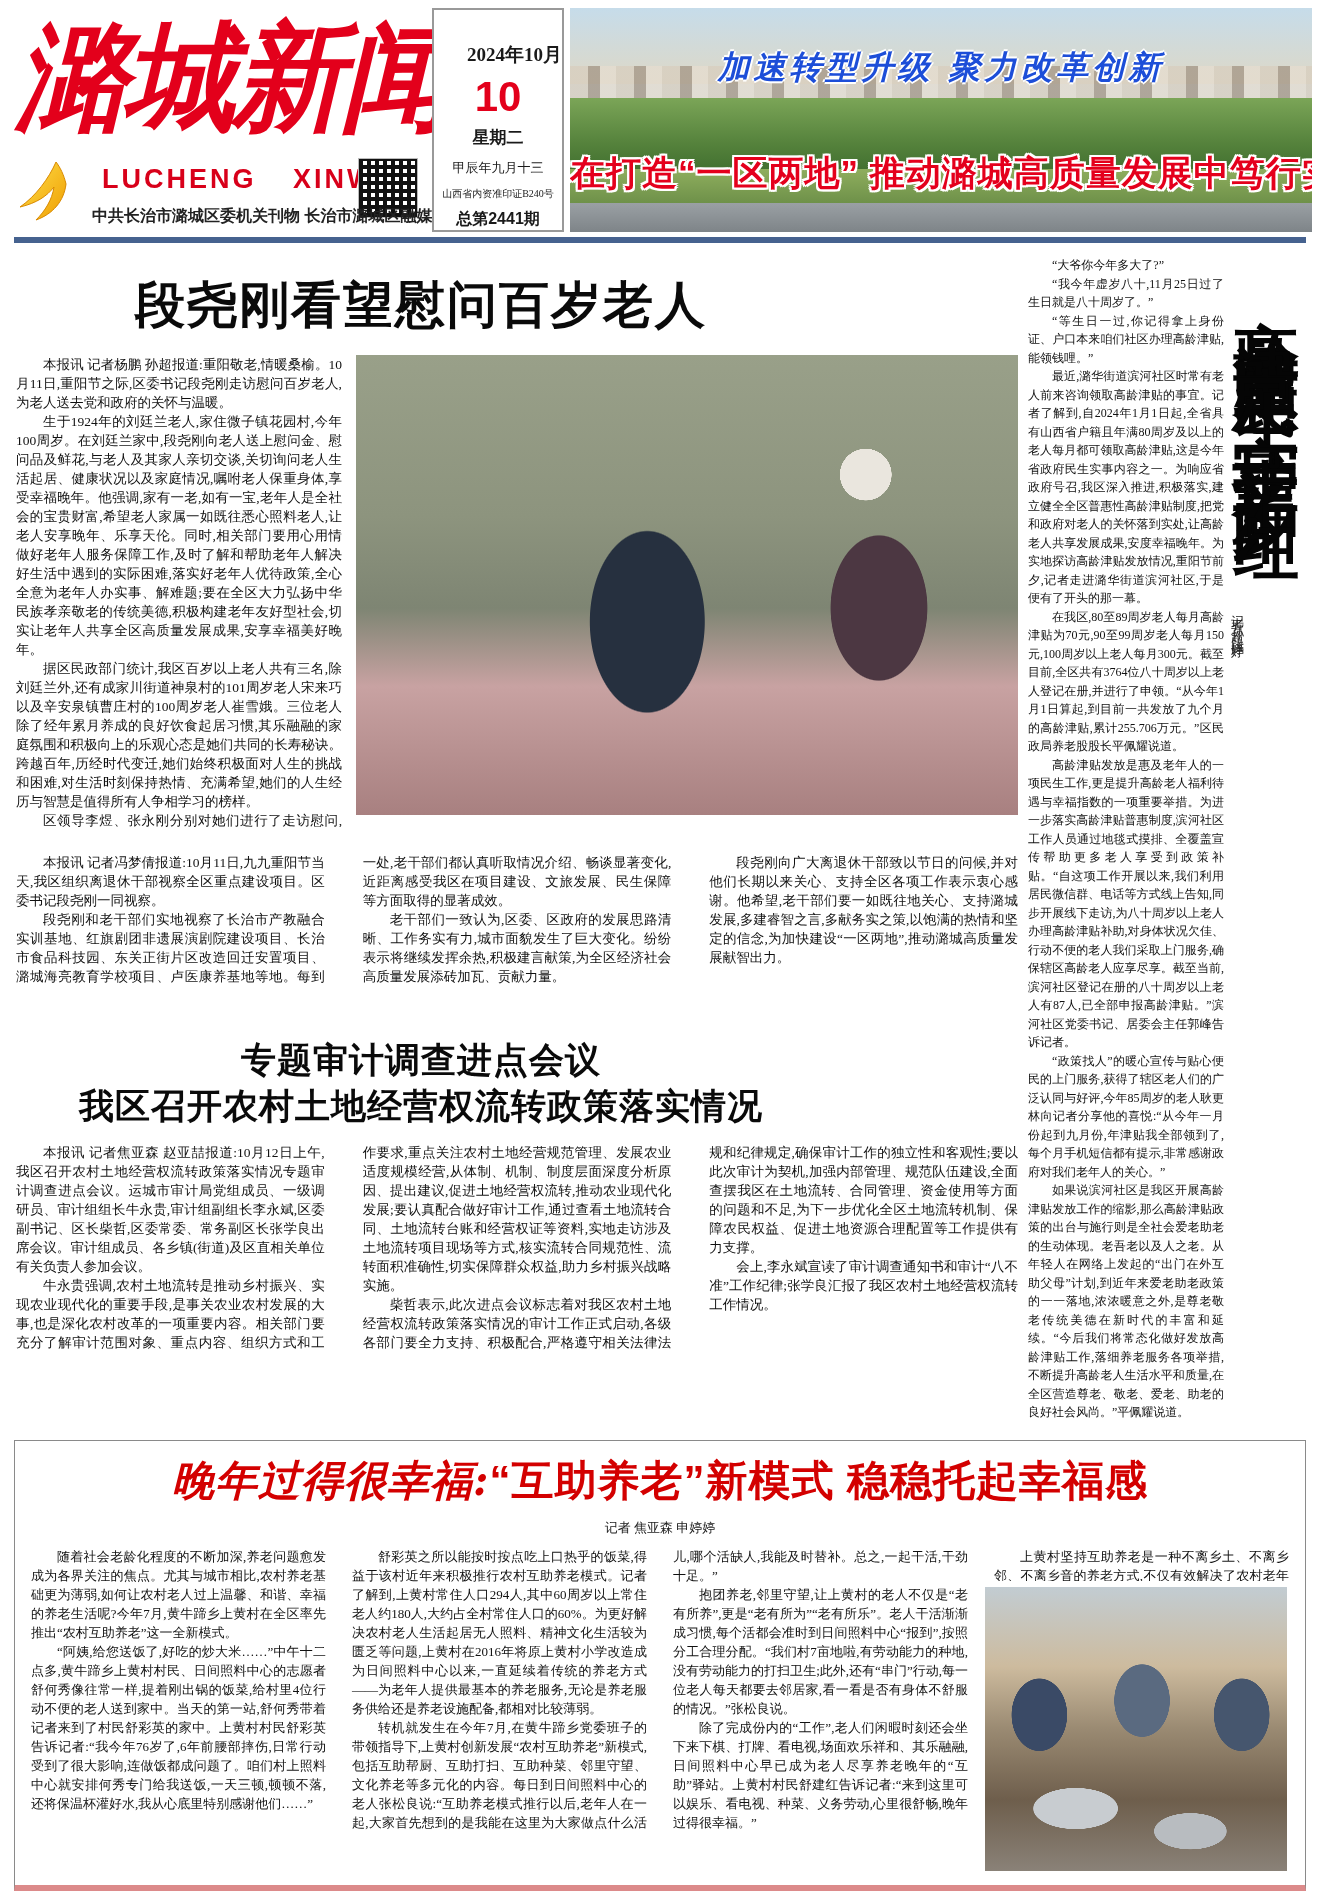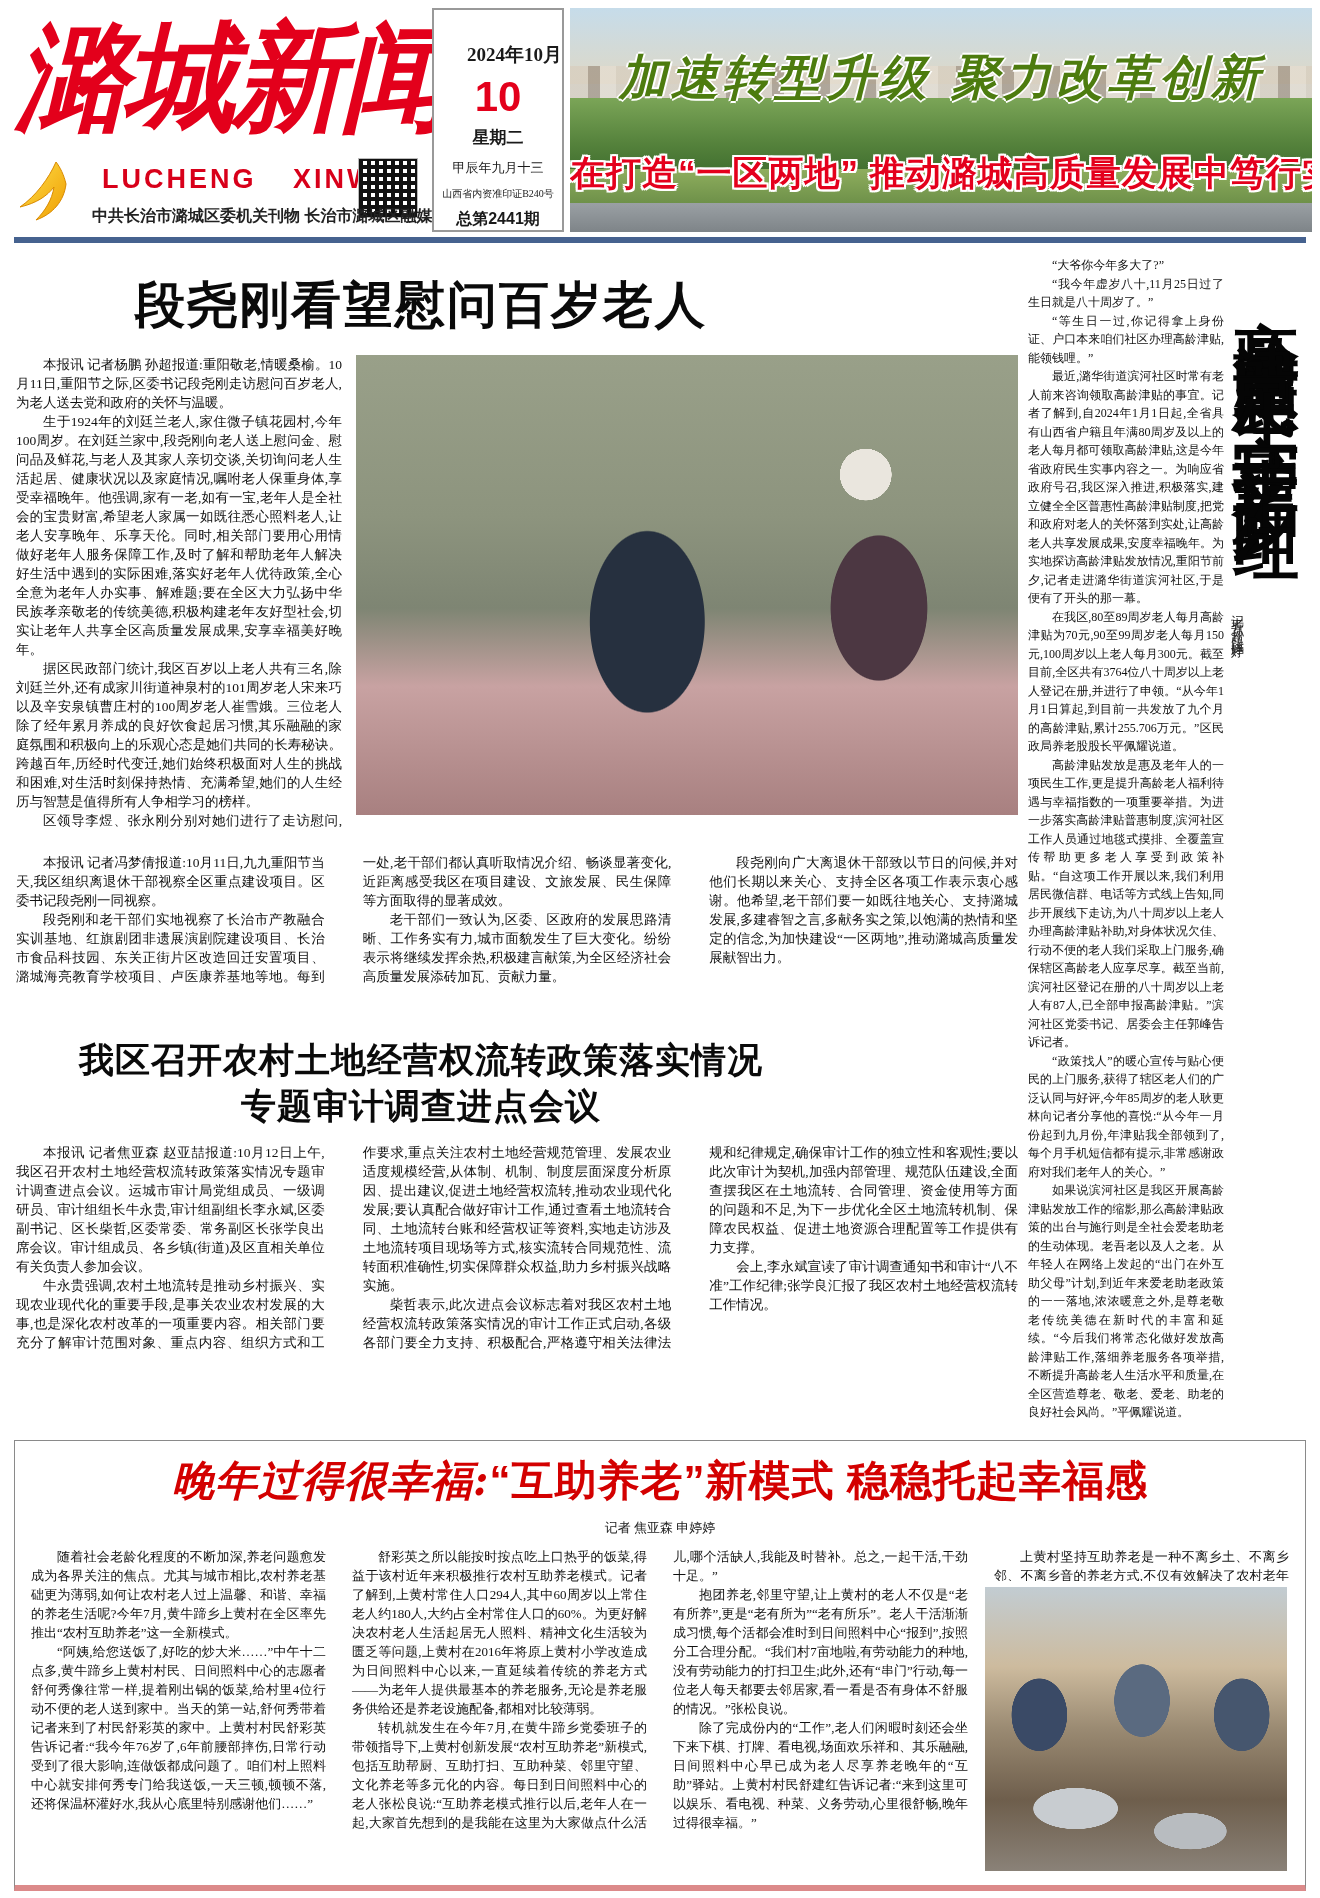--- a/index.html
+++ b/index.html
@@ -31,21 +31,21 @@
 
   .banner{position:absolute;left:570px;top:8px;width:742px;height:224px;overflow:hidden;background:#cfe0ec;}
   .banner-sky{position:absolute;left:0;top:0;width:100%;height:34%;background:linear-gradient(180deg,#c6dcea,#ded8c6);}
   .banner-buildings{position:absolute;left:0;top:26%;width:100%;height:16%;
         background:repeating-linear-gradient(90deg,#d8cfc0 0 18px,#a99c8c 18px 30px,#e4dccf 30px 46px);opacity:.85;}
   .banner-trees{position:absolute;left:0;top:40%;width:100%;height:34%;
         background:linear-gradient(180deg,#7ba557 0%,#55823c 60%,#3f6e2e 100%);}
   .banner-grass{position:absolute;left:0;top:72%;width:100%;height:16%;background:linear-gradient(180deg,#8fae5e,#6c8f48);}
   .banner-road{position:absolute;left:0;top:87%;width:100%;height:13%;background:linear-gradient(180deg,#9aa0a4,#7e8488);}
   .slogan-top{position:absolute;top:38px;left:0;width:100%;text-align:center;font-family:"DejaVu Serif",serif;
-        font-style:italic;font-weight:bold;font-size:48px;color:#4d7c0f;letter-spacing:4px;white-space:nowrap;
+        font-style:italic;font-weight:bold;font-size:32px;color:#1d4ed8;letter-spacing:4px;white-space:nowrap;
         text-shadow:-2px 0 0 #fff,2px 0 0 #fff,0 -2px 0 #fff,0 2px 0 #fff;}
   .slogan-bottom{position:absolute;top:142px;left:0;width:100%;text-align:center;font-family:"Liberation Sans",sans-serif;
         font-weight:900;font-size:35px;color:#e4001c;letter-spacing:1px;white-space:nowrap;
         text-shadow:-2px 0 0 #fff,2px 0 0 #fff,0 -2px 0 #fff,0 2px 0 #fff,-2px -2px 0 #fff,2px 2px 0 #fff,-2px 2px 0 #fff,2px -2px 0 #fff;}
 
   .header-rule{position:absolute;left:14px;top:237px;width:1292px;height:6px;background:#46628f;}
 
   
   .main-left{position:absolute;left:16px;top:250px;width:1002px;margin-top:20px;}
   .headline-box{width:810px;text-align:center;font-family:"Liberation Sans",sans-serif;font-weight:900;color:#0a0a0a;}
@@ -156,22 +156,22 @@
       <div class="body-text a2-body">
           <p>本报讯 记者冯梦倩报道:10月11日,九九重阳节当天,我区组织离退休干部视察全区重点建设项目。区委书记段尧刚一同视察。</p>
           <p>段尧刚和老干部们实地视察了长治市产教融合实训基地、红旗剧团非遗展演剧院建设项目、长治市食品科技园、东关正街片区改造回迁安置项目、潞城海亮教育学校项目、卢医康养基地等地。每到一处,老干部们都认真听取情况介绍、畅谈显著变化,近距离感受我区在项目建设、文旅发展、民生保障等方面取得的显著成效。</p>
           <p>老干部们一致认为,区委、区政府的发展思路清晰、工作务实有力,城市面貌发生了巨大变化。纷纷表示将继续发挥余热,积极建言献策,为全区经济社会高质量发展添砖加瓦、贡献力量。</p>
           <p>段尧刚向广大离退休干部致以节日的问候,并对他们长期以来关心、支持全区各项工作表示衷心感谢。他希望,老干部们要一如既往地关心、支持潞城发展,多建睿智之言,多献务实之策,以饱满的热情和坚定的信念,为加快建设“一区两地”,推动潞城高质量发展献智出力。</p>
         </div>
     </div>
 
     <div class="a3-block">
       <div class="headline-box a3-headline">
+        <div>专题审计调查进点会议</div>
         <div>我区召开农村土地经营权流转政策落实情况</div>
-        <div>专题审计调查进点会议</div>
       </div>
       <div class="body-text a3-body">
           <p>本报讯 记者焦亚森 赵亚喆报道:10月12日上午,我区召开农村土地经营权流转政策落实情况专题审计调查进点会议。运城市审计局党组成员、一级调研员、审计组组长牛永贵,审计组副组长李永斌,区委副书记、区长柴哲,区委常委、常务副区长张学良出席会议。审计组成员、各乡镇(街道)及区直相关单位有关负责人参加会议。</p>
           <p>牛永贵强调,农村土地流转是推动乡村振兴、实现农业现代化的重要手段,是事关农业农村发展的大事,也是深化农村改革的一项重要内容。相关部门要充分了解审计范围对象、重点内容、组织方式和工作要求,重点关注农村土地经营规范管理、发展农业适度规模经营,从体制、机制、制度层面深度分析原因、提出建议,促进土地经营权流转,推动农业现代化发展;要认真配合做好审计工作,通过查看土地流转合同、土地流转台账和经营权证等资料,实地走访涉及土地流转项目现场等方式,核实流转合同规范性、流转面积准确性,切实保障群众权益,助力乡村振兴战略实施。</p>
           <p>柴哲表示,此次进点会议标志着对我区农村土地经营权流转政策落实情况的审计工作正式启动,各级各部门要全力支持、积极配合,严格遵守相关法律法规和纪律规定,确保审计工作的独立性和客观性;要以此次审计为契机,加强内部管理、规范队伍建设,全面查摆我区在土地流转、合同管理、资金使用等方面的问题和不足,为下一步优化全区土地流转机制、保障农民权益、促进土地资源合理配置等工作提供有力支撑。</p>
           <p>会上,李永斌宣读了审计调查通知书和审计“八不准”工作纪律;张学良汇报了我区农村土地经营权流转工作情况。</p>
         </div>
     </div>
   </div>
 

